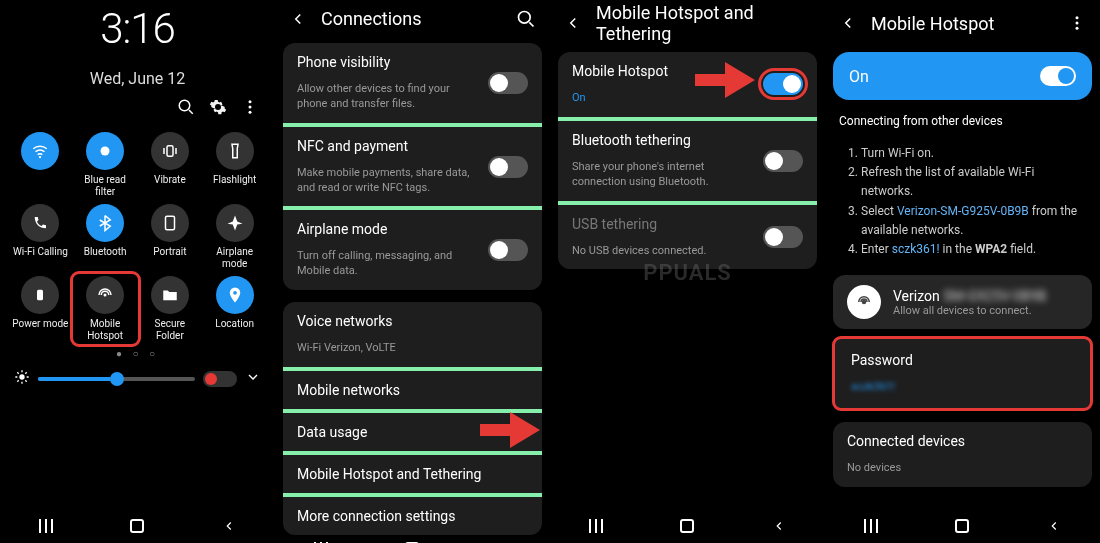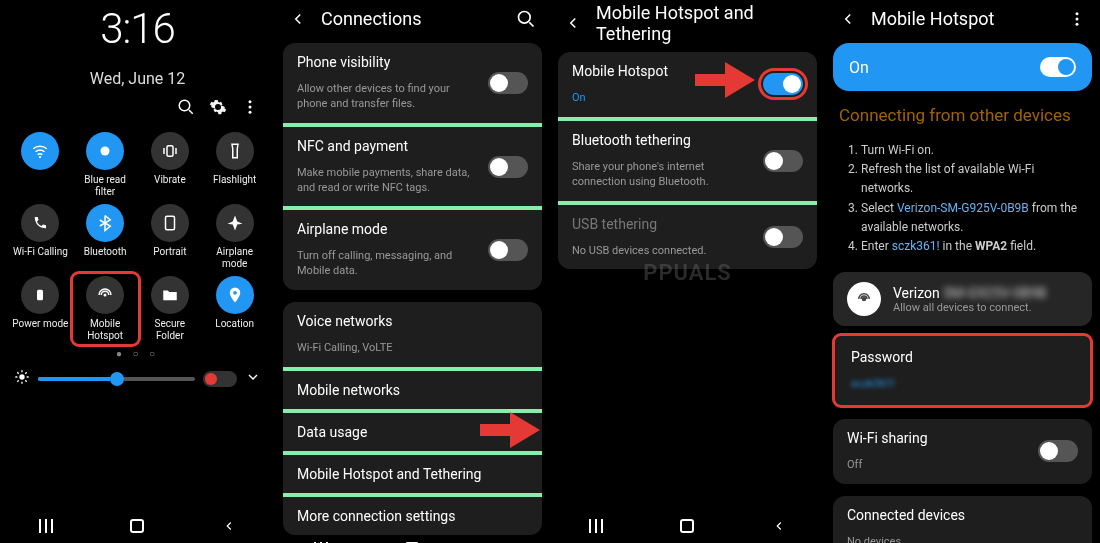--- a/index.html
+++ b/index.html
@@ -257,21 +257,21 @@
           <div class="row-title ">Airplane mode</div>
           <div class="row-sub ">Turn off calling, messaging, and Mobile data.</div>
         </div>
         <div class="toggle  "></div>
       </div>
     </div>
   <div class="card" id="s2c2">
       <div class="row">
         <div class="row-body">
           <div class="row-title ">Voice networks</div>
-          <div class="row-sub ">Wi-Fi Calling, VoLTE</div>
+          <div class="row-sub ">Wi-Fi Verizon, VoLTE</div>
         </div>
       </div>
       <div class="row">
         <div class="row-body">
           <div class="row-title ">Mobile networks</div>
         </div>
       </div>
       <div class="row">
         <div class="row-body">
           <div class="row-title ">Data usage</div>
@@ -377,21 +377,21 @@
           <circle cx="12" cy="5" r="2"></circle>
           <circle cx="12" cy="12" r="2"></circle>
           <circle cx="12" cy="19" r="2"></circle>
         </svg></span>
   </div>
   <div class="big-on">
     <span class="lbl">On</span>
     <span class="tw"></span>
   </div>
   <div class="instr">
-    <div style="font-size:17px;color:#a16207;margin-bottom:16px">Connecting from other devices</div>
+    <div style="font-size:12px;color:#ffffff;margin-bottom:16px">Connecting from other devices</div>
     <ol id="steps">
         <li>Turn Wi-Fi on.</li>
         <li>Refresh the list of available Wi-Fi networks.</li>
         <li>Select <a>Verizon-SM-G925V-0B9B</a> from the available networks.</li>
         <li>Enter <a>sczk361!</a> in the <b>WPA2</b> field.</li>
       </ol>
   </div>
   <div class="net-card">
     <div class="net-icon">
         <svg viewBox="0 0 24 24" fill="none" stroke="#444" stroke-width="2">
@@ -404,29 +404,20 @@
       <div style="font-size:11px;color:#999">Allow all devices to connect.</div>
     </div>
   </div>
   <div class="card" style="margin-top:0">
     <div class="row red-box" style="margin:4px;border-radius:4px">
       <div class="row-title">Password</div>
       <div class="row-sub blue" style="filter:blur(2px)">sczk361!</div>
     </div>
   </div>
   <div class="card">
-    <div class="row row-flex">
-      <div class="row-body">
-        <div class="row-title">Wi-Fi sharing</div>
-        <div class="row-sub">Off</div>
-      </div>
-      <div class="toggle"></div>
-    </div>
-  </div>
-  <div class="card">
     <div class="row">
       <div class="row-title">Connected devices</div>
       <div class="row-sub">No devices</div>
     </div>
   </div>
   <div class="navbar">
     <div class="nav-btn">
         <div class="nav-recent">
           <span></span>
           <span></span>

